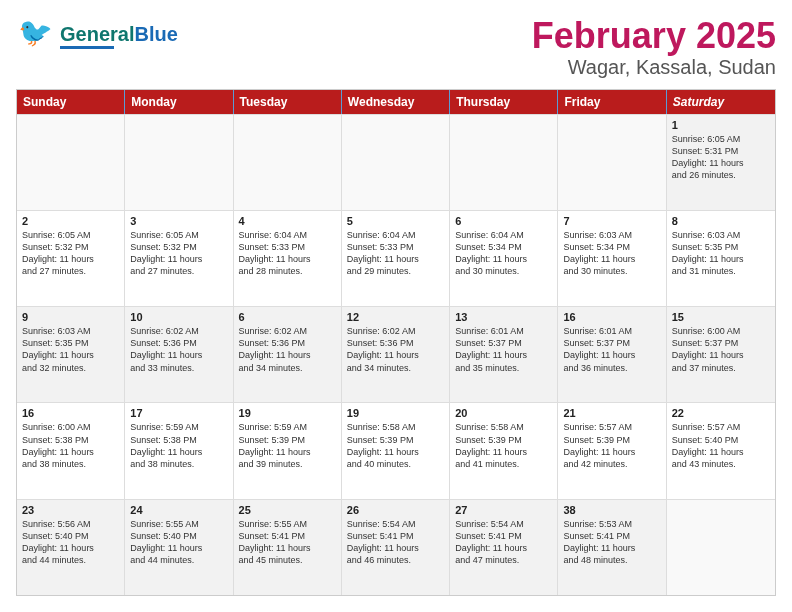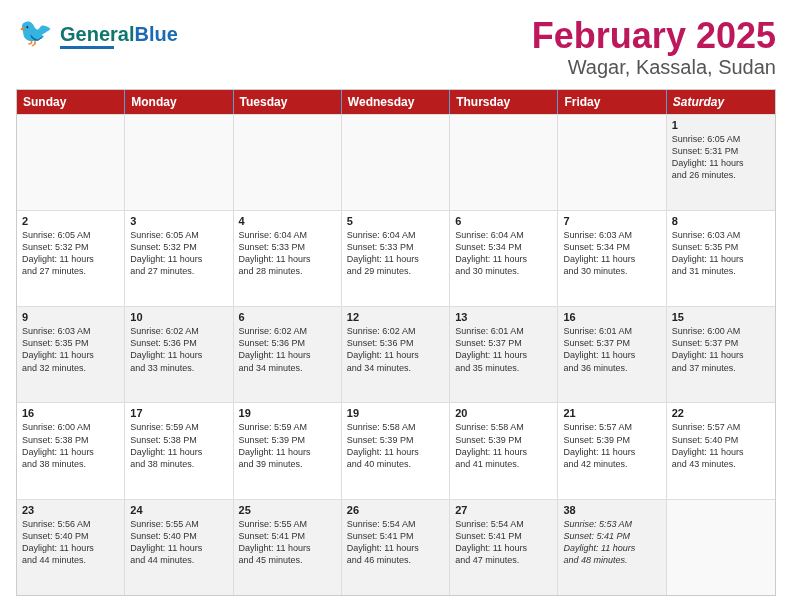--- a/index.html
+++ b/index.html
@@ -336,21 +336,21 @@
           </div>
           <div class="cal-cell shaded">
             <span class="day-num">27</span>
             <div class="cell-text" style="white-space: pre-line;">Sunrise: 5:54 AM
 Sunset: 5:41 PM
 Daylight: 11 hours
 and 47 minutes.</div>
           </div>
           <div class="cal-cell shaded">
             <span class="day-num">38</span>
-            <div class="cell-text" style="white-space: pre-line; font-style: italic;">Sunrise: 5:53 AM
+            <div class="cell-text" style="white-space: pre-line;">Sunrise: 5:53 AM
 Sunset: 5:41 PM
 Daylight: 11 hours
 and 48 minutes.</div>
           </div>
           <div class="cal-cell empty"></div>
         </div>
       </div>
   </div>
 </div>
 

